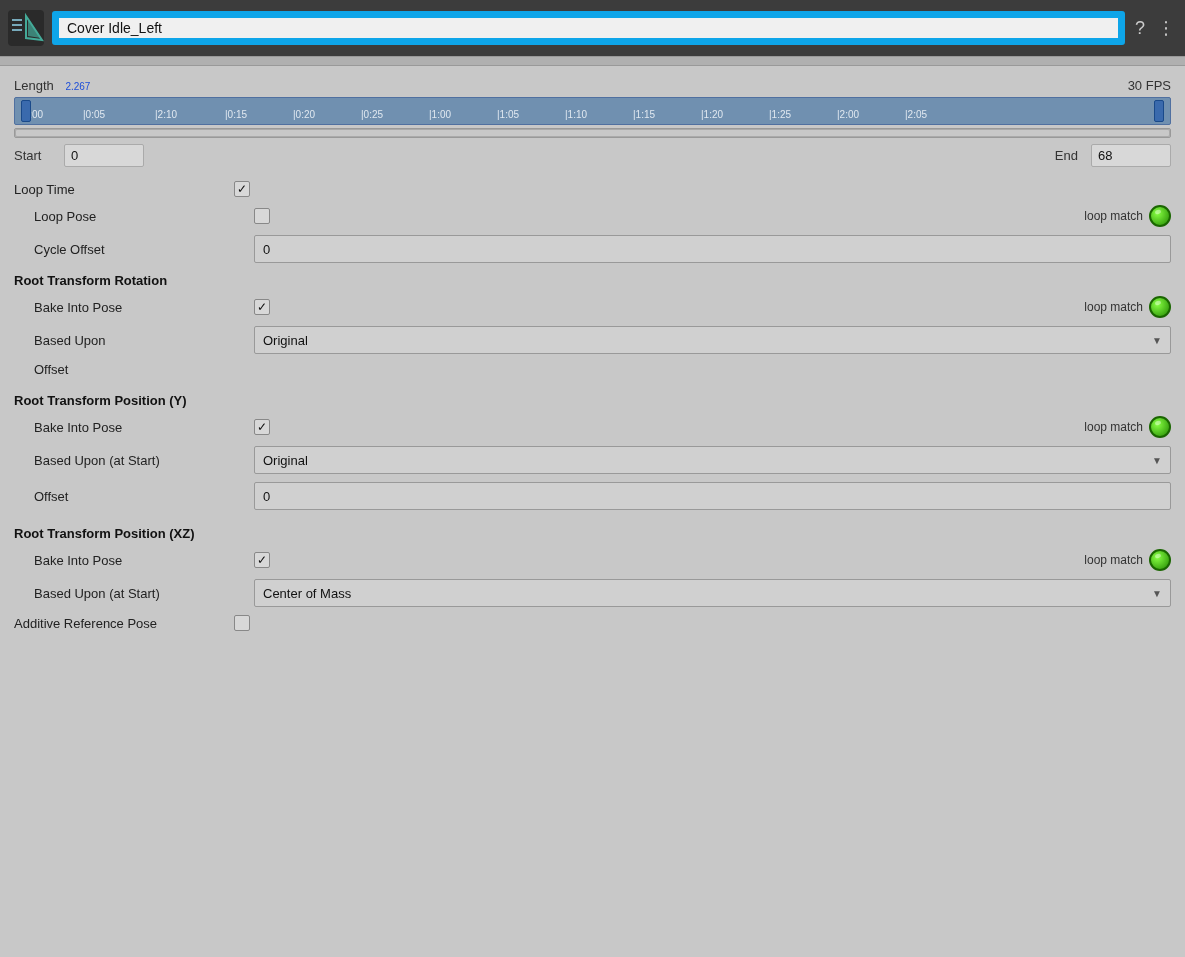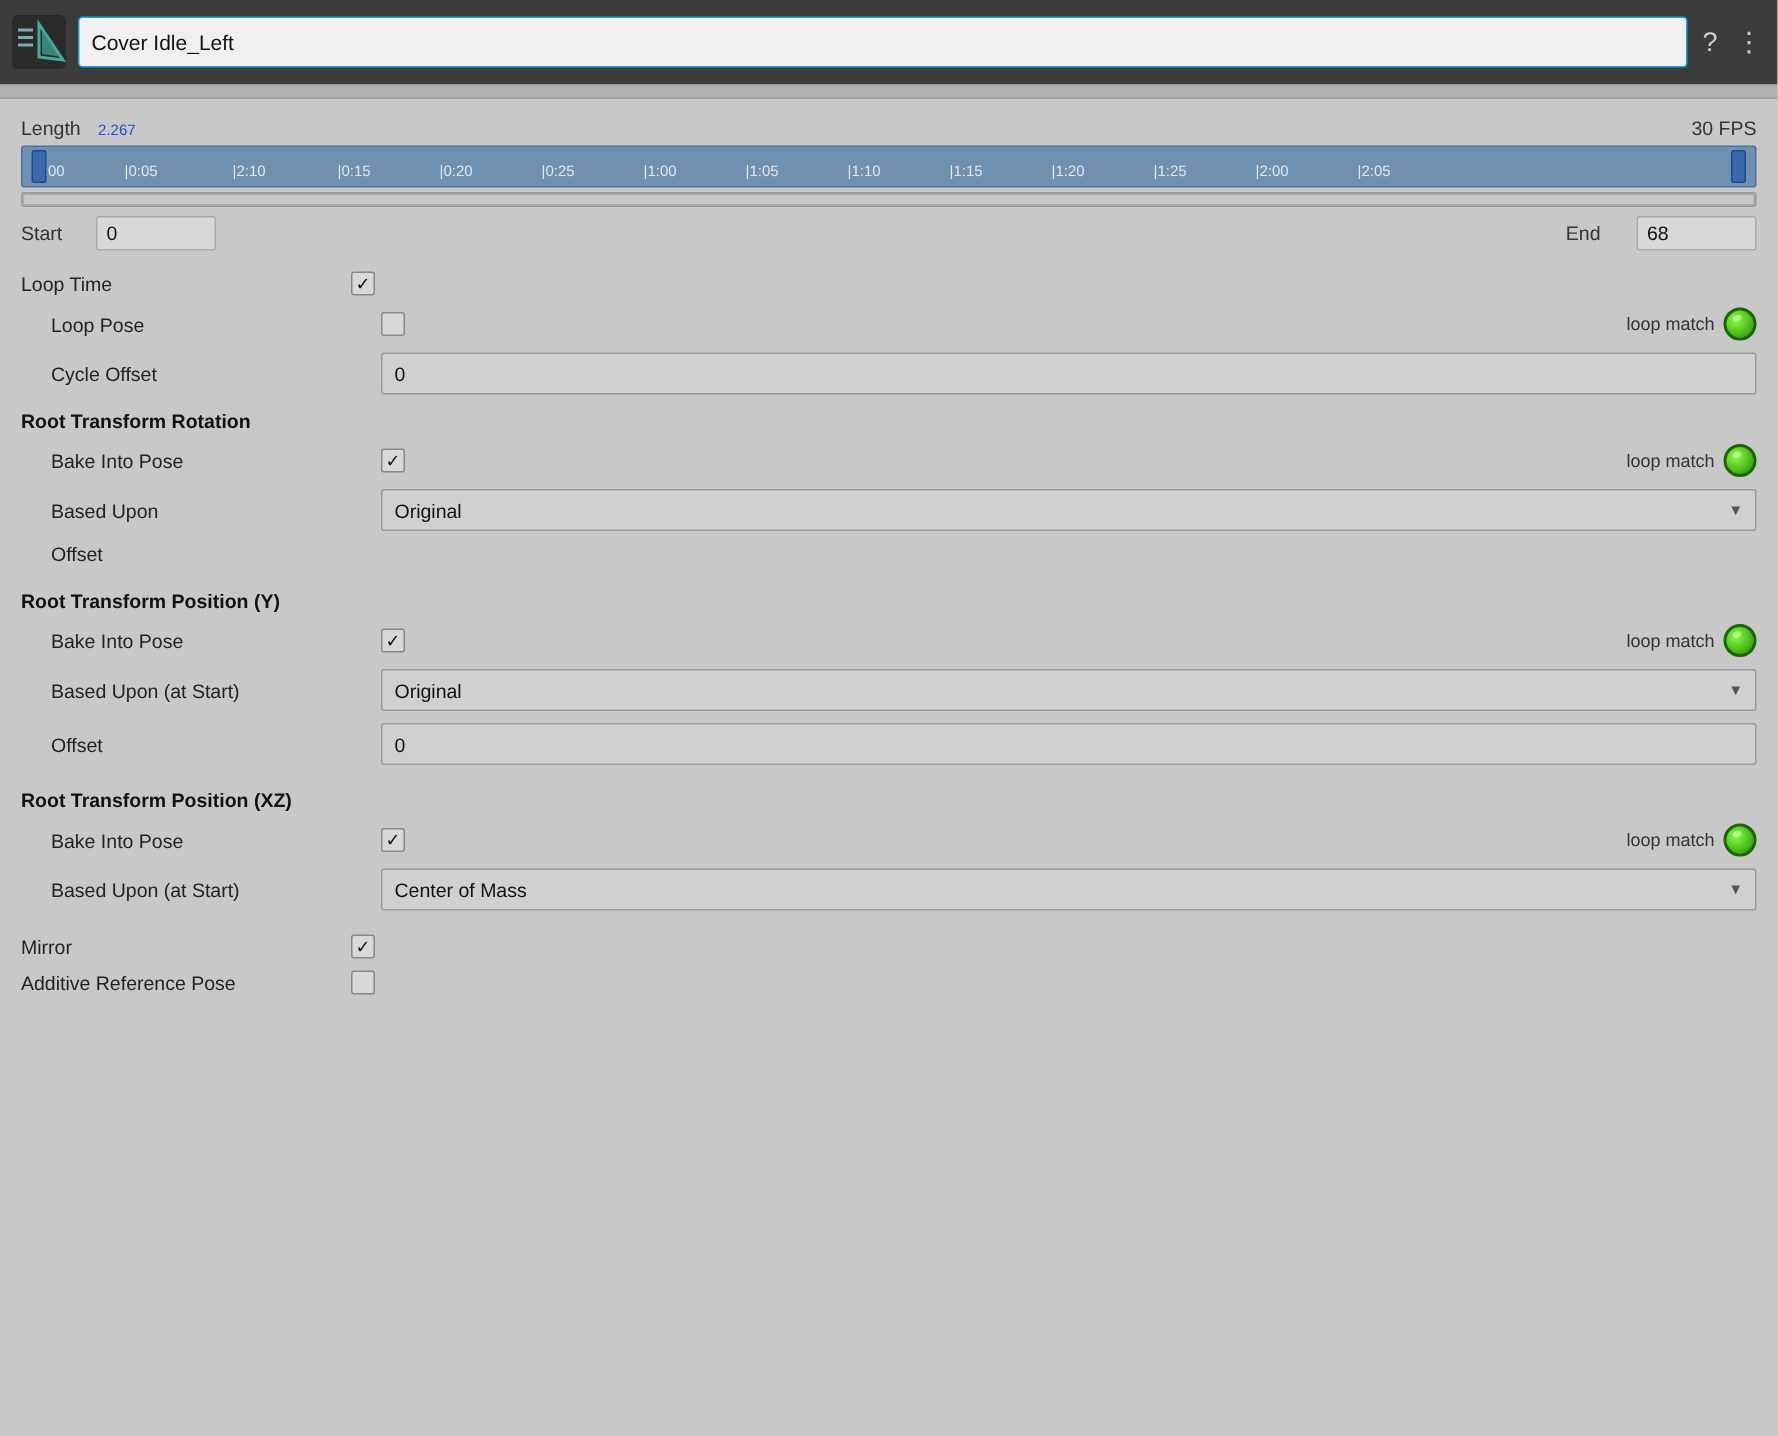--- a/index.html
+++ b/index.html
@@ -29,21 +29,21 @@
       justify-content: center;
       flex-shrink: 0;
     }
     .header-logo svg {
       width: 36px;
       height: 36px;
     }
     .header-title-input {
       flex: 1;
       background: #f0f0f0;
-      border: 1px solid #0ea5e9;
+      border: 7px solid #0ea5e9;
       border-radius: 3px;
       padding: 5px 8px;
       font-size: 14px;
       color: #111;
       height: 34px;
     }
     .header-icons {
       display: flex;
       gap: 8px;
       align-items: center;
@@ -116,21 +116,21 @@
       border: 1px solid #aaa;
       border-radius: 2px;
       padding: 3px 6px;
       font-size: 13px;
       color: #111;
     }
     .start-end-row .spacer { flex: 1; }
     .start-end-row .end-label {
       font-size: 13px;
       color: #333;
-      margin-right: 24px;
+      margin-right: 13px;
     }
 
     
     .form-section-title {
       font-size: 13px;
       color: #111;
       font-weight: bold;
       padding: 6px 0 4px 0;
     }
 
@@ -451,26 +451,20 @@
   <div class="form-row">
     <span class="row-label">Based Upon (at Start)</span>
     <div class="row-control">
       <div class="dropdown-select">
         <span>Center of Mass</span>
         <span class="dropdown-arrow">▼</span>
       </div>
     </div>
   </div>
 
-  <div class="form-row-noindent" style="margin-top:8px;">
-    <span class="row-label">Mirror</span>
-    <div class="row-control">
-      <div class="cb checked"></div>
-    </div>
-  </div>
 
   <div class="form-row-noindent">
     <span class="row-label">Additive Reference Pose</span>
     <div class="row-control">
       <div class="cb unchecked"></div>
     </div>
   </div>
 
 </div>
 

